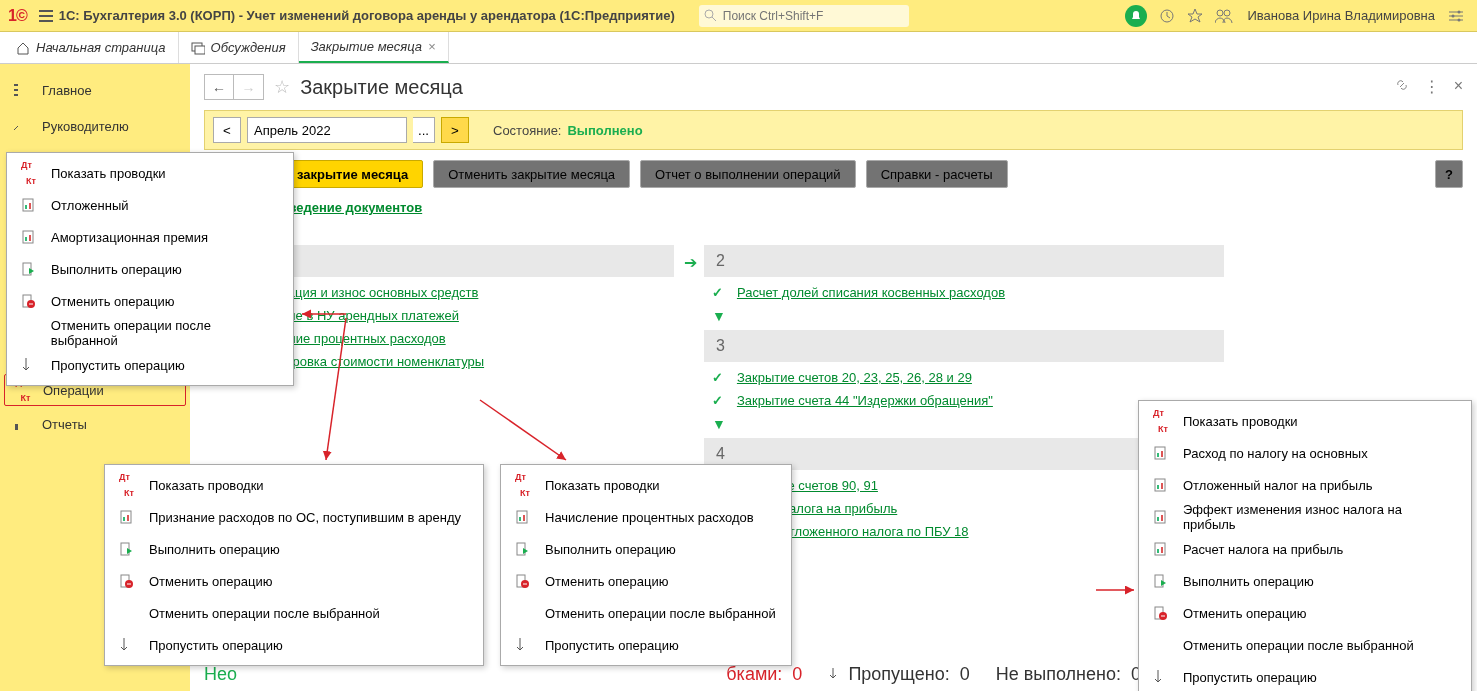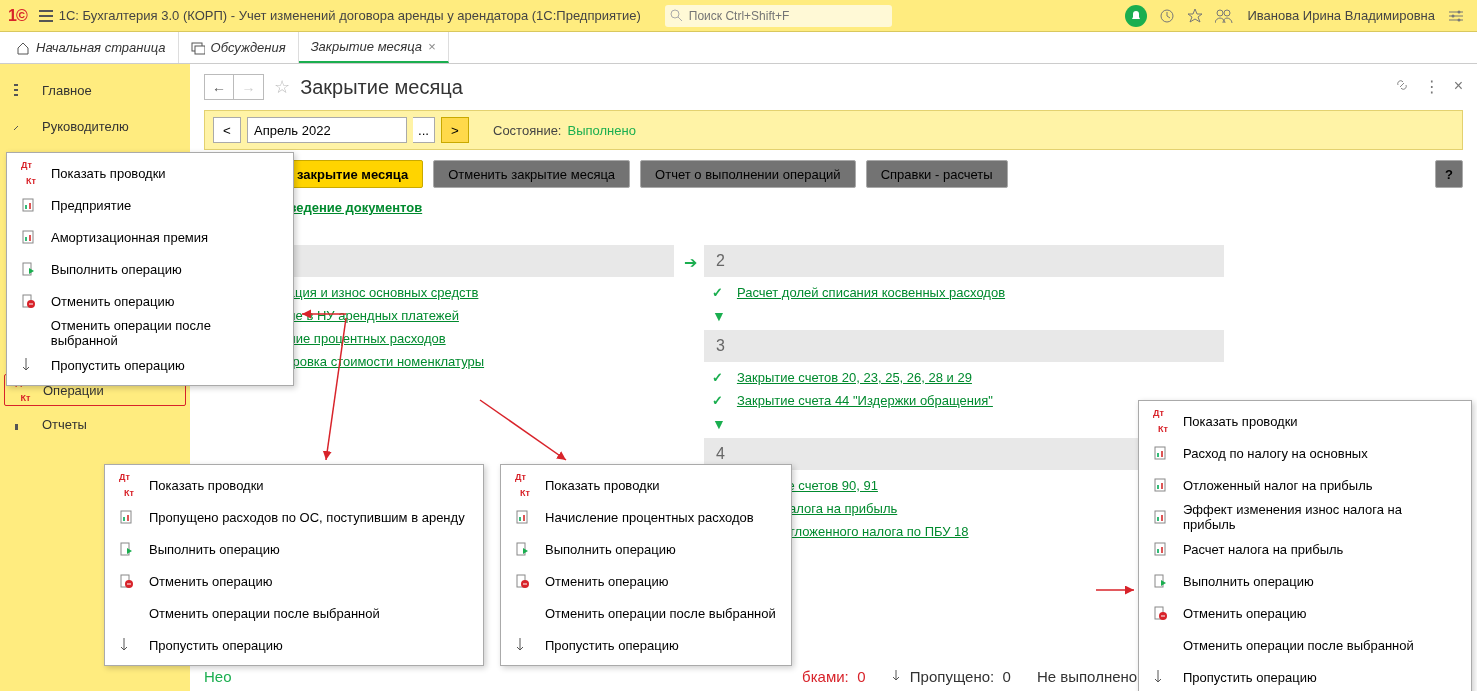--- a/index.html
+++ b/index.html
@@ -2,21 +2,21 @@
 <html><head>
 <meta charset="utf-8">
 <style>
   * { box-sizing: border-box; margin: 0; padding: 0; font-family: Arial, sans-serif; }
   body { background: #fff; width: 1477px; height: 691px; overflow: hidden; position: relative; }
 
   
   .top-bar { height: 32px; background: #ffec7f; display: flex; align-items: center; padding: 0 8px; font-size: 13px; border-bottom: 1px solid #d9c85e; }
   .logo-1c { color: #d8232a; font-weight: bold; font-size: 16px; margin-right: 6px; letter-spacing:-1px; }
   .hamburger { margin: 0 8px; cursor: pointer; }
-  .app-title { flex: 0 0 auto; color: #444; }
+  .app-title { flex: 0 0 auto; color: #444; font-weight: bold; }
   .search-box { margin-left: 24px; flex: 1; max-width: 260px; position: relative; }
   .search-box input { width: 100%; height: 22px; border: none; background: #fff9d6; padding: 0 6px 0 24px; border-radius: 3px; font-size: 12px; color:#888; }
   .search-box svg { position: absolute; left: 4px; top: 3px; }
   .spacer { flex: 1; }
   .header-icon { margin: 0 6px; cursor: pointer; display:inline-flex; align-items:center; }
   .bell-badge { width: 22px; height: 22px; border-radius: 50%; background: #1aae4f; display: flex; align-items: center; justify-content: center; }
   .user-name { margin: 0 8px; color: #444; }
 
   
   .tab-bar { height: 32px; display: flex; align-items: stretch; border-bottom: 1px solid #ccc; background: #fff; padding-left:4px; }
@@ -42,21 +42,21 @@
   .title-actions { margin-left: auto; display: flex; gap: 14px; color: #777; }
   .title-actions span { cursor:pointer; }
 
   
   .period-bar { background: #fff3a6; border: 1px solid #e3d170; padding: 6px 8px; display: flex; align-items: center; gap: 6px; margin-bottom: 10px; }
   .period-btn { width: 28px; height: 26px; border: 1px solid #aaa; background: #fff; cursor: pointer; display:inline-flex; align-items:center; justify-content:center; }
   .period-btn.active { background: #ffd94a; border-color:#c9a900; }
   .period-input { height: 26px; border: 1px solid #aaa; padding: 0 6px; width: 160px; font-size: 13px; }
   .period-dots { width: 22px; height: 26px; border: 1px solid #aaa; border-left:none; background: #fff; cursor: pointer; }
   .status-label { margin-left: 18px; font-size: 13px; color: #444; }
-  .status-value { font-weight: normal; color: #1aae4f; font-size: 13px; }
+  .status-value { font-weight: bold; color: #1aae4f; font-size: 13px; }
 
   
   .action-row { display: flex; gap: 10px; margin-bottom: 12px; align-items:center; }
   .btn { height: 28px; padding: 0 14px; border: 1px solid #aaa; background: #737373; font-size: 13px; cursor: pointer; border-radius:2px; }
   .btn.primary { background: #ffd400; border-color: #c9a900; font-weight: bold; }
   .btn.help { width: 28px; padding: 0; margin-left: auto; font-weight:bold; }
 
   
   .op-link-row { display: flex; align-items: center; margin: 0 0 8px 4px; font-size: 13px; }
   .check { color: #1aae4f; margin-right: 14px; font-weight:bold; }
@@ -66,21 +66,21 @@
   .right-arrow { color: #1aae4f; font-size: 16px; }
 
   
   .stages-wrap { display: flex; gap: 30px; position:relative; }
   .stage-col { flex:1; max-width:470px; }
   .stage-col.right { max-width:520px; }
   .stage-header { background: #e8e8e8; height: 32px; display: flex; align-items: center; padding: 0 12px; font-size: 16px; color: #666; margin-bottom: 8px; }
   .stage-ops { padding-left: 4px; }
 
   
-  .footer-status { position:absolute; bottom:6px; left:14px; right:13px; display:flex; gap:26px; font-size:15px; color:#333; align-items:center; }
+  .footer-status { position:absolute; bottom:6px; left:14px; right:30px; display:flex; gap:26px; font-size:18px; color:#333; align-items:center; }
   .footer-status .err { color:#d8232a; }
 
   
   .ctx-menu { position: absolute; background: #fff; border: 1px solid #aaa; box-shadow: 2px 2px 6px rgba(0,0,0,.2); padding: 4px 0; z-index: 100; min-width: 260px; }
   .ctx-item { display: flex; align-items: center; height: 32px; padding: 0 14px; font-size: 13px; cursor: pointer; }
   .ctx-item .ci-ico { width: 20px; margin-right: 10px; display:inline-flex; }
 
   
   .anno { position: absolute; z-index: 200; pointer-events:none; }
 
@@ -322,21 +322,21 @@
       <span>Показать проводки</span>
     </div>
   <div class="ctx-item">
       <span class="ci-ico">
         <svg width="14" height="14">
           <rect x="2" y="1" width="10" height="12" stroke="#888" fill="none"></rect>
           <rect x="4" y="7" width="2" height="4" fill="#3b7"></rect>
           <rect x="8" y="5" width="2" height="6" fill="#d55"></rect>
         </svg>
       </span>
-      <span>Предприятие</span>
+      <span>Отложенный</span>
     </div>
   <div class="ctx-item">
       <span class="ci-ico">
         <svg width="14" height="14">
           <rect x="2" y="1" width="10" height="12" stroke="#888" fill="none"></rect>
           <rect x="4" y="7" width="2" height="4" fill="#3b7"></rect>
           <rect x="8" y="5" width="2" height="6" fill="#d55"></rect>
         </svg>
       </span>
       <span>Амортизационная премия</span>
@@ -382,21 +382,21 @@
       <span>Показать проводки</span>
     </div>
   <div class="ctx-item">
       <span class="ci-ico">
         <svg width="14" height="14">
           <rect x="2" y="1" width="10" height="12" stroke="#888" fill="none"></rect>
           <rect x="4" y="7" width="2" height="4" fill="#3b7"></rect>
           <rect x="8" y="5" width="2" height="6" fill="#d55"></rect>
         </svg>
       </span>
-      <span>Пропущено расходов по ОС, поступившим в аренду</span>
+      <span>Признание расходов по ОС, поступившим в аренду</span>
     </div>
   <div class="ctx-item">
       <span class="ci-ico">
         <svg width="14" height="14">
           <rect x="2" y="1" width="8" height="12" stroke="#888" fill="none"></rect>
           <path d="M8 6l5 3-5 3z" fill="#1aae4f"></path>
         </svg>
       </span>
       <span>Выполнить операцию</span>
     </div>

